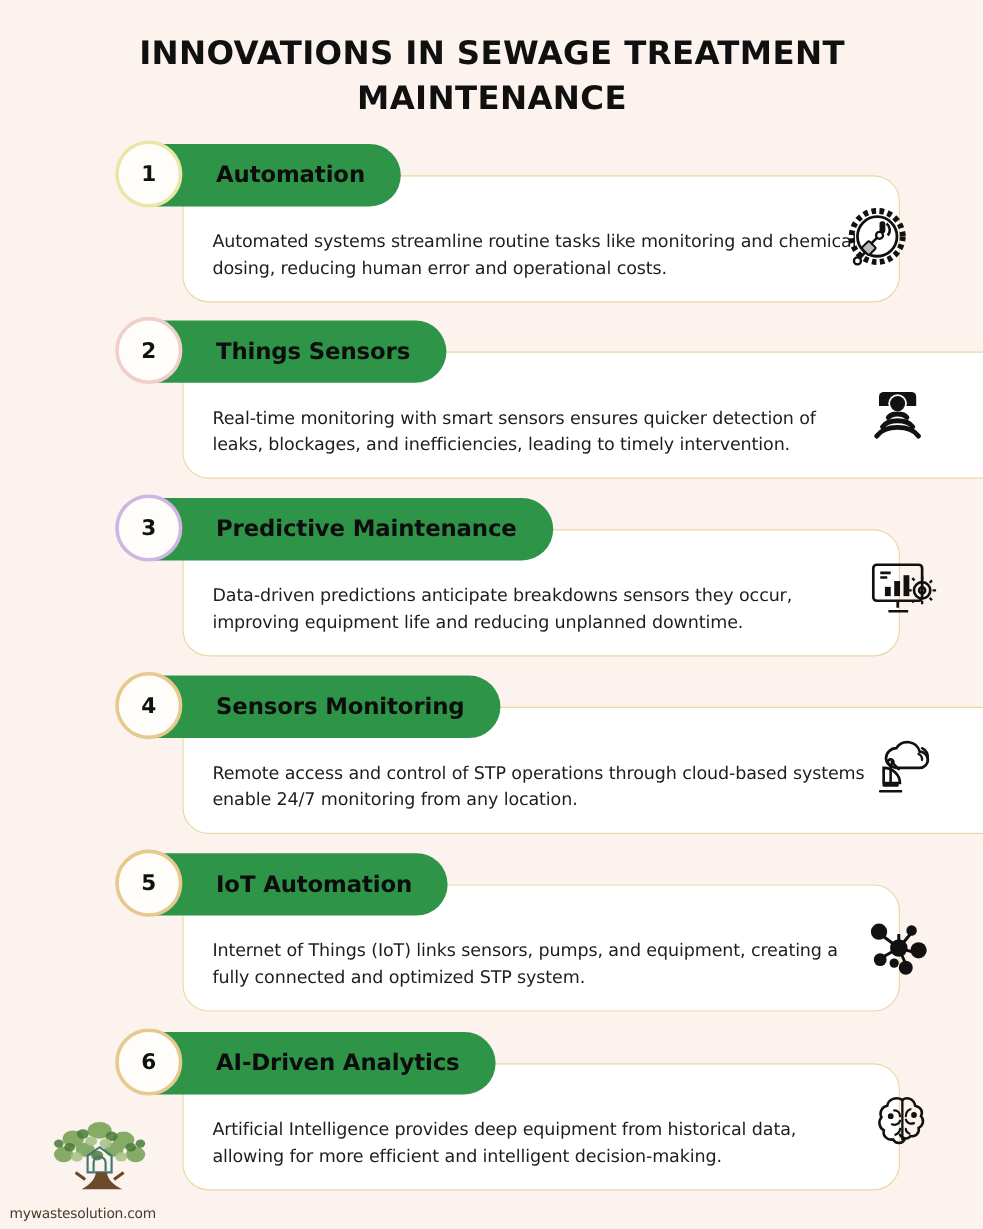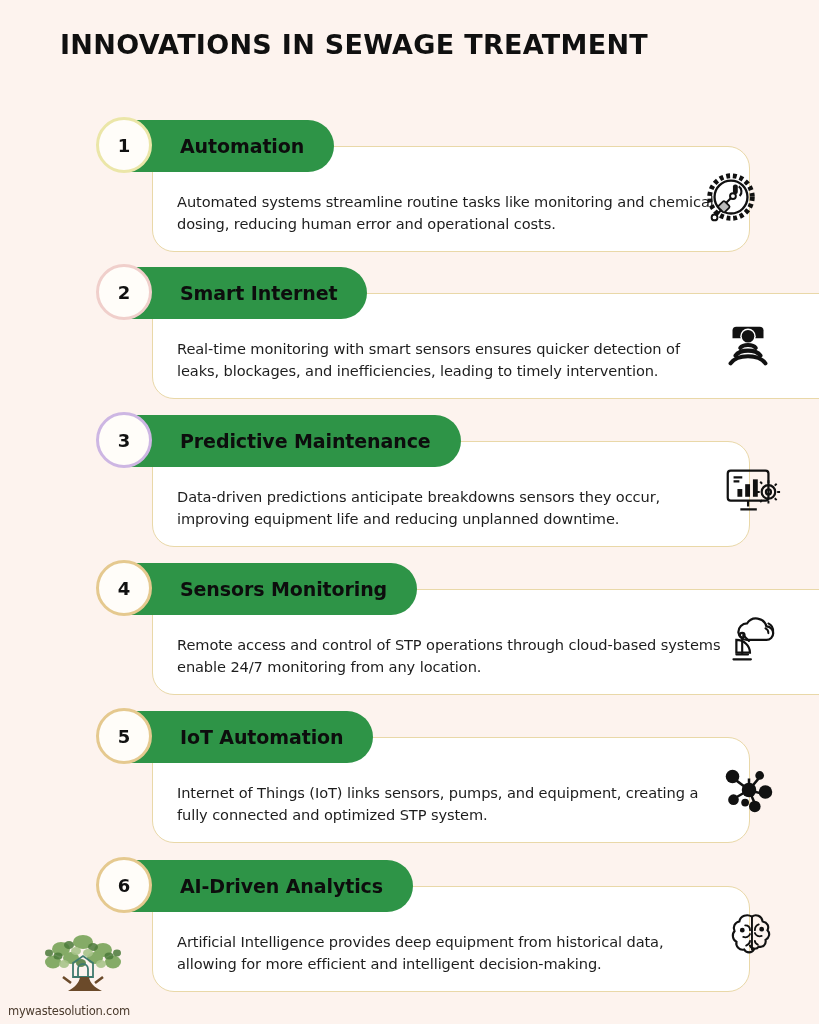--- a/index.html
+++ b/index.html
@@ -22,21 +22,21 @@
     height: 1024px;
     background: #fdf3ee;
   }
 
   
   .title-wrap {
     position: absolute;
     top: 26px;
     left: 60px;
     width: 700px;
-    text-align: left;
+    text-align: center;
   }
   .title-line {
     font-family: "DejaVu Sans", sans-serif;
     font-weight: 700;
     font-size: 27px;
     letter-spacing: 0.3px;
     color: #101010;
     line-height: 1.42;
     text-transform: uppercase;
   }
@@ -144,20 +144,21 @@
     margin-top: 1px;
   }
 </style>
 </head>
 <body>
 
 <div class="poster">
 
   <div class="title-wrap">
     <div class="title-line">INNOVATIONS IN SEWAGE TREATMENT</div>
+    <div class="title-line">MAINTENANCE</div>
   </div>
 
   <div class="card" style="top:120px;">
     <div class="card-body">
       <div class="card-desc">Automated systems streamline routine tasks like monitoring and chemical dosing, reducing human error and operational costs.</div>
     </div>
     <div class="pill">
       <div class="pill-label">Automation</div>
     </div>
     <div class="badge" style="border:3px solid #ebe6a8;">
@@ -176,21 +177,21 @@
         <circle cx="15" cy="51" r="3" stroke-width="2"></circle>
       </svg>
     </div>
   </div>
 
   <div class="card" style="top:267px;">
     <div class="card-body wide">
       <div class="card-desc">Real-time monitoring with smart sensors ensures quicker detection of leaks, blockages, and inefficiencies, leading to timely intervention.</div>
     </div>
     <div class="pill">
-      <div class="pill-label">Smart Internet</div>
+      <div class="pill-label">Things Sensors</div>
     </div>
     <div class="badge" style="border:3px solid #f0cfcb;">
       <span>2</span>
     </div>
     <div class="card-icon" style="left:621px; top:48px;">
       <svg viewBox="0 0 64 64" fill="none">
         <path d="M20 12h24a4 4 0 0 1 4 4v8H16v-8a4 4 0 0 1 4-4z" fill="#111"></path>
         <circle cx="32" cy="22" r="8" fill="#fff"></circle>
         <circle cx="32" cy="22" r="6.5" fill="#111"></circle>
         <path d="M24 34c3-4 13-4 16 0" stroke="#111" stroke-width="4.2" stroke-linecap="round"></path>

